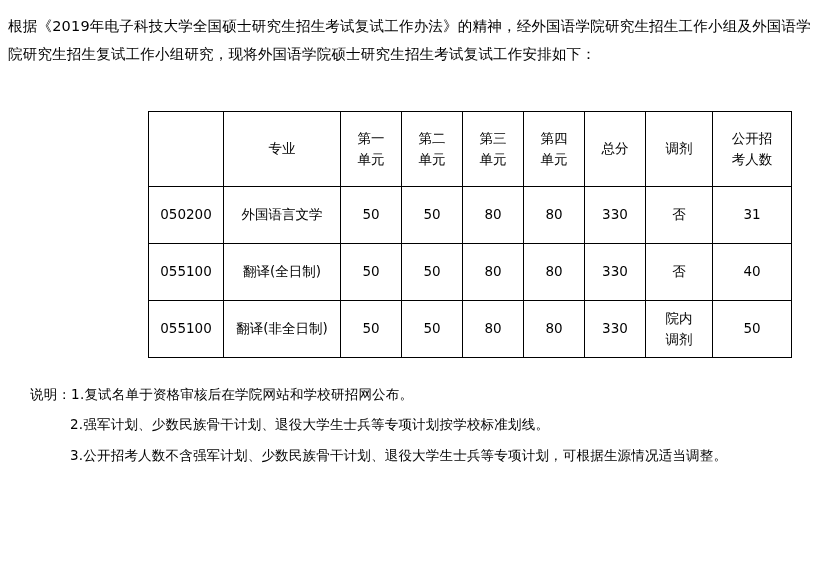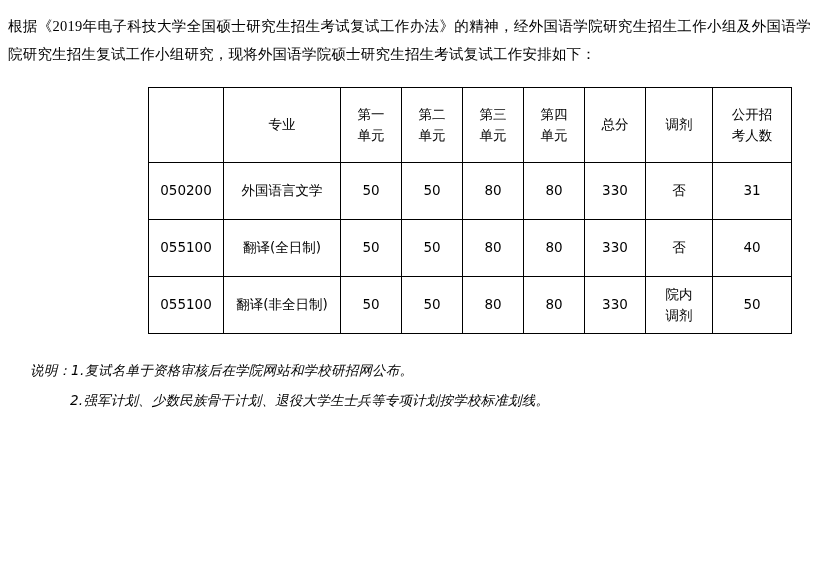--- a/index.html
+++ b/index.html
@@ -22,35 +22,35 @@
     padding: 0;
   }
   .intro {
     margin: 0;
     padding: 12px 10px 0 8px;
     font-size: 14.5px;
     line-height: 1.95;
     letter-spacing: 0.2px;
     text-align: justify;
     color: #000;
-    font-family: Liberation Serif, serif;
   }
   .section-title {
     margin: 0;
     padding: 38px 0 0 30px;
     font-size: 15px;
     font-weight: bold;
     letter-spacing: 0.6px;
   }
   .table-wrap {
     padding: 18px 0 0 148px;
   }
   table.grades {
     border-collapse: collapse;
     table-layout: fixed;
+    margin-top: 24px;
   }
   table.grades td,
   table.grades th {
     border: 1px solid #000000;
     text-align: center;
     vertical-align: middle;
     font-size: 13.5px;
     font-weight: normal;
     padding: 0 2px;
     line-height: 1.55;
@@ -70,21 +70,20 @@
   .hdr-line { display: block; }
   .notes {
     padding: 14px 0 0 30px;
     font-size: 13.5px;
     line-height: 1.6;
   }
   .note {
     margin: 0 0 0 0;
     padding: 9px 0 0 0;
     letter-spacing: 0.2px;
-    font-style: italic;
   }
   .note.first { padding-top: 12px; }
   .note-indent { padding-left: 40px; }
 </style>
 </head>
 <body>
 
 <div class="page">
 
   <p class="intro">根据《2019年电子科技大学全国硕士研究生招生考试复试工作办法》的精神，经外国语学院研究生招生工作小组及外国语学院研究生招生复试工作小组研究，现将外国语学院硕士研究生招生考试复试工作安排如下：</p>
@@ -161,15 +160,16 @@
           </td>
           <td>50</td>
         </tr>
       </tbody>
     </table>
   </div>
 
   <div class="notes">
     <p class="note first">说明：1.复试名单于资格审核后在学院网站和学校研招网公布。</p>
     <p class="note note-indent">2.强军计划、少数民族骨干计划、退役大学生士兵等专项计划按学校标准划线。</p>
+    <p class="note note-indent">3.公开招考人数不含强军计划、少数民族骨干计划、退役大学生士兵等专项计划，可根据生源情况适当调整。</p>
   </div>
 
 </div>
 
 </body></html>

